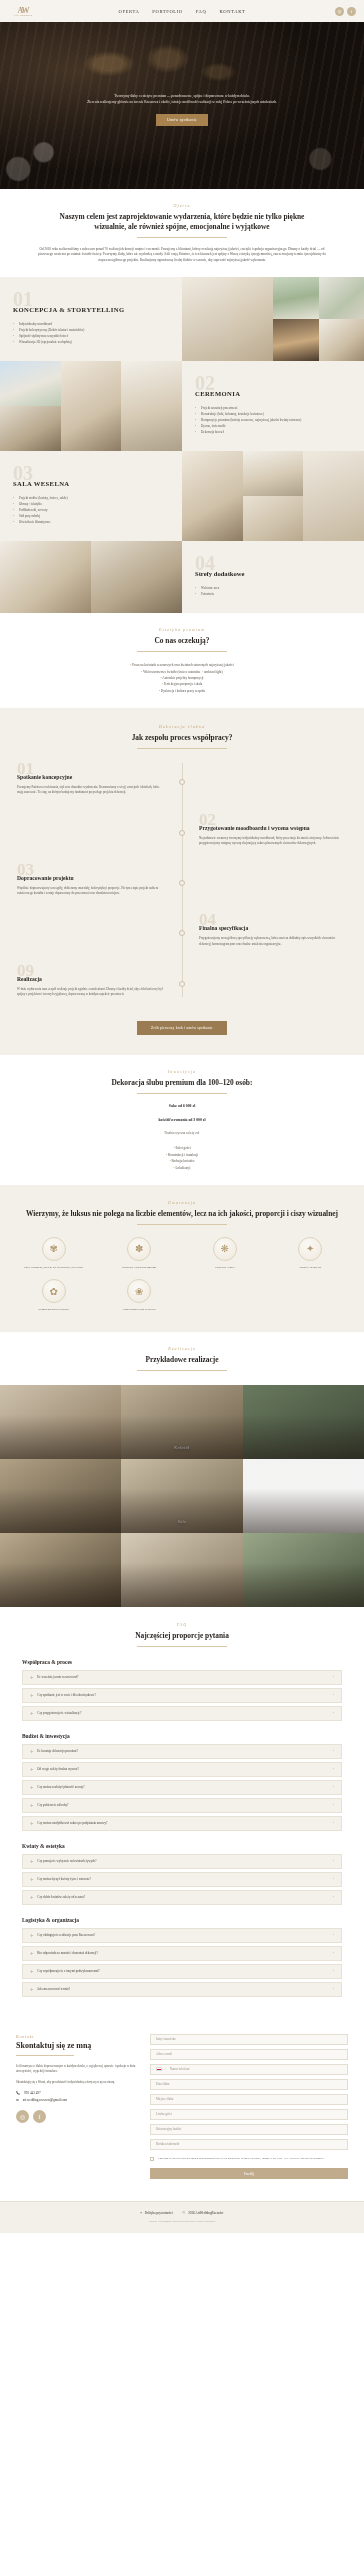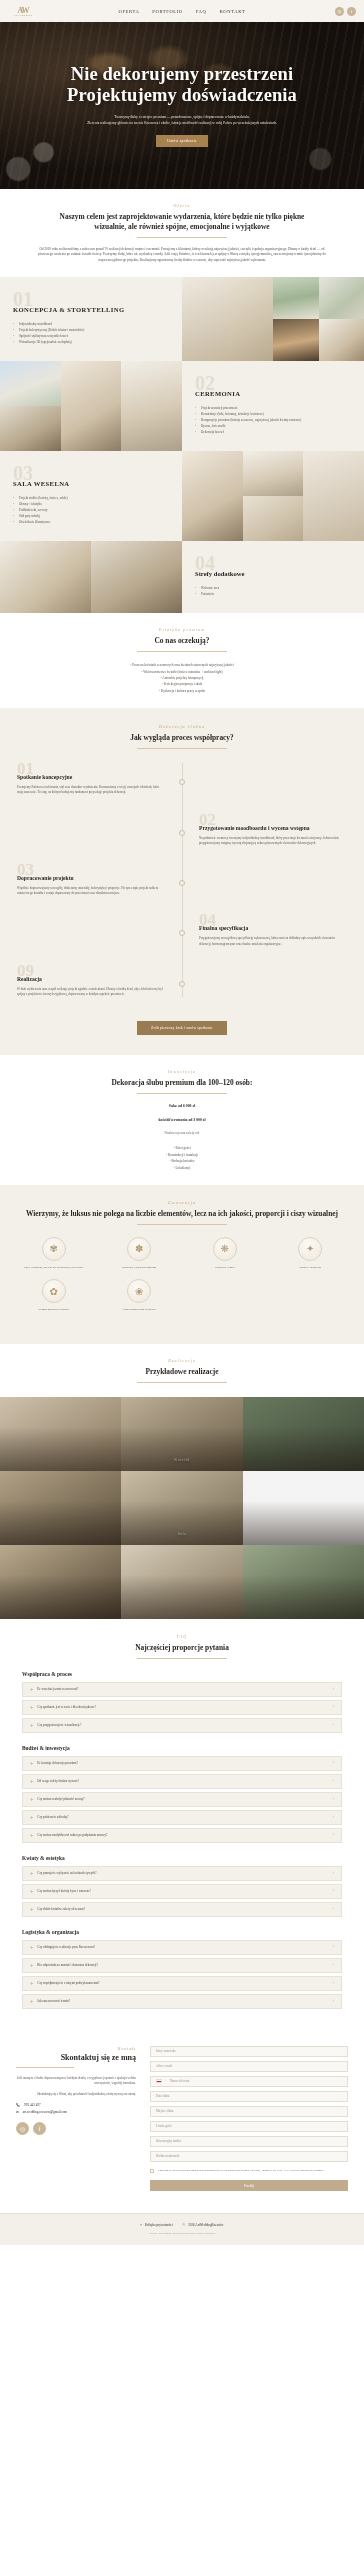--- a/index.html
+++ b/index.html
@@ -199,21 +199,21 @@
   .price-line {
     text-align: center; font-family: "Liberation Serif", serif;
     font-size: 3.8px; font-weight: 700; color: #2b2623; margin-top: 10px;
   }
   .price-note {
     text-align: center; font-family: "Liberation Serif", serif;
     font-size: 3.3px; color: #6d665c; margin-top: 9px;
   }
 
   
-  .assure { background: #f3f0ea; padding: 15px 14px 32px; }
+  .assure { background: #f3f0ea; padding: 15px 14px 20px; }
   .assure-grid {
     display: grid; grid-template-columns: repeat(4, 1fr);
     gap: 10px 6px; margin-top: 12px;
   }
   .assure-cell { text-align: center; }
   .assure-ico {
     width: 24px; height: 24px; margin: 0 auto 4px;
     border-radius: 50%; border: 1px solid #ddd2bd;
     display: flex; align-items: center; justify-content: center;
     color: #b59a72; font-size: 10px;
@@ -260,21 +260,21 @@
   }
   .faq-q {
     font-family: "Liberation Serif", serif; font-size: 3.1px;
     color: #4a443d; flex: 1;
   }
   .faq-plus { color: #b9a07c; font-size: 4px; margin-right: 4px; }
   .faq-chev { color: #b9a07c; font-size: 3.4px; }
 
   
   .contact { display: flex; padding: 16px 16px 22px; gap: 14px; }
-  .contact-left { width: 120px; text-align: right; }
+  .contact-left { width: 120px; }
   .contact-eyebrow {
     color: #c0a071; font-family: "Liberation Serif", serif;
     font-size: 4px; font-style: italic; letter-spacing: .8px;
   }
   .contact-title {
     font-family: "Liberation Serif", serif; font-size: 8px;
     font-weight: 700; color: #2b2623; margin-top: 2px;
   }
   .contact-rule { width: 58px; height: 1px; background: #d8c6a8; margin: 5px 0 8px; }
   .contact-copy {
@@ -334,24 +334,20 @@
     <a href="#">KONTAKT</a>
   </nav>
   <div class="header-social">
     <span class="soc">◎</span>
     <span class="soc">f</span>
   </div>
 </header>
 
 <section class="hero">
   <div class="hero-inner">
-    <h1>
-      <span>Nie dekorujemy przestrzeni</span><br>
-      <span>Projektujemy doświadczenia</span>
-    </h1>
     <p>
       <span>Tworzymy śluby o estetyce premium — ponadczasowe, spójne i dopracowane w każdym detalu.</span><br>
       <span>Zlecenia realizujemy głównie na terenie Rzeszowa i okolic, istnieje możliwość realizacji w całej Polsce po wcześniejszych ustaleniach.</span>
     </p>
     <button class="btn-gold">Umów spotkanie</button>
   </div>
 </section>
 
 <section class="sec">
   <div class="eyebrow">Oferta</div>
@@ -455,21 +451,21 @@
     <li>Praca na kwiatach sezonowych oraz kwiatach sztucznych najwyższej jakości</li>
     <li>Wielowarstwowe światło (świece naturalne + ambient light)</li>
     <li>Autorskie projekty kompozycji</li>
     <li>Perfekcyjna proporcja i skala</li>
     <li>Dyskrecja i kultura pracy zespołu</li>
   </ul>
 </section>
 
 <section class="process">
   <div class="eyebrow">Dekoracja ślubna</div>
-  <h2 class="sec-title">Jak wygląda proces współpracy?</h2>
+  <h2 class="sec-title">Jak zespołu proces współpracy?</h2>
   <div class="rule"></div>
 
   <div class="proc-wrap">
     <div class="proc-line"></div>
 
     <div class="proc-item">
       <div class="half">
         <div class="proc-num">01</div>
         <div class="proc-title">Spotkanie koncepcyjne</div>
         <div class="proc-desc">Poznajemy Państwa oczekiwania, styl oraz charakter wydarzenia. Rozmawiamy o wizji, emocjach i detalach, które mają znaczenie. To etap, na którym budujemy fundament przyszłego projektu dekoracji.</div>

